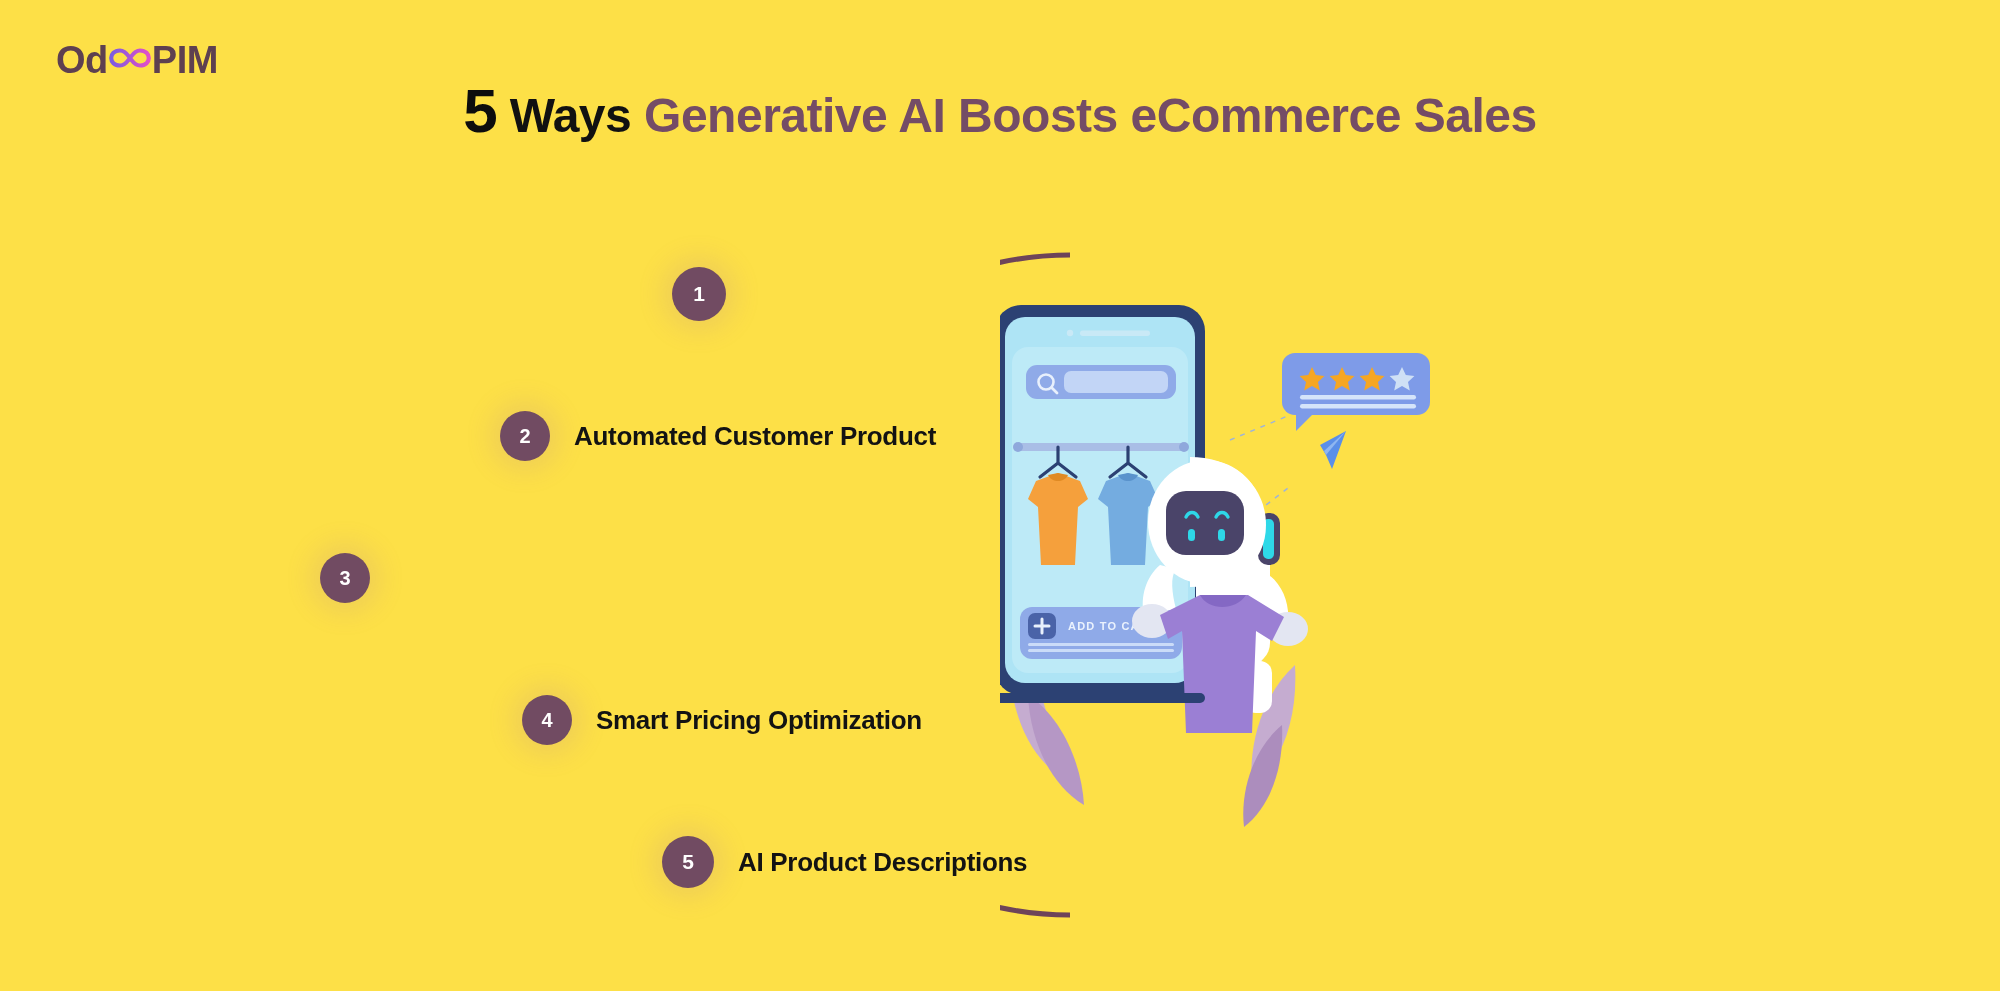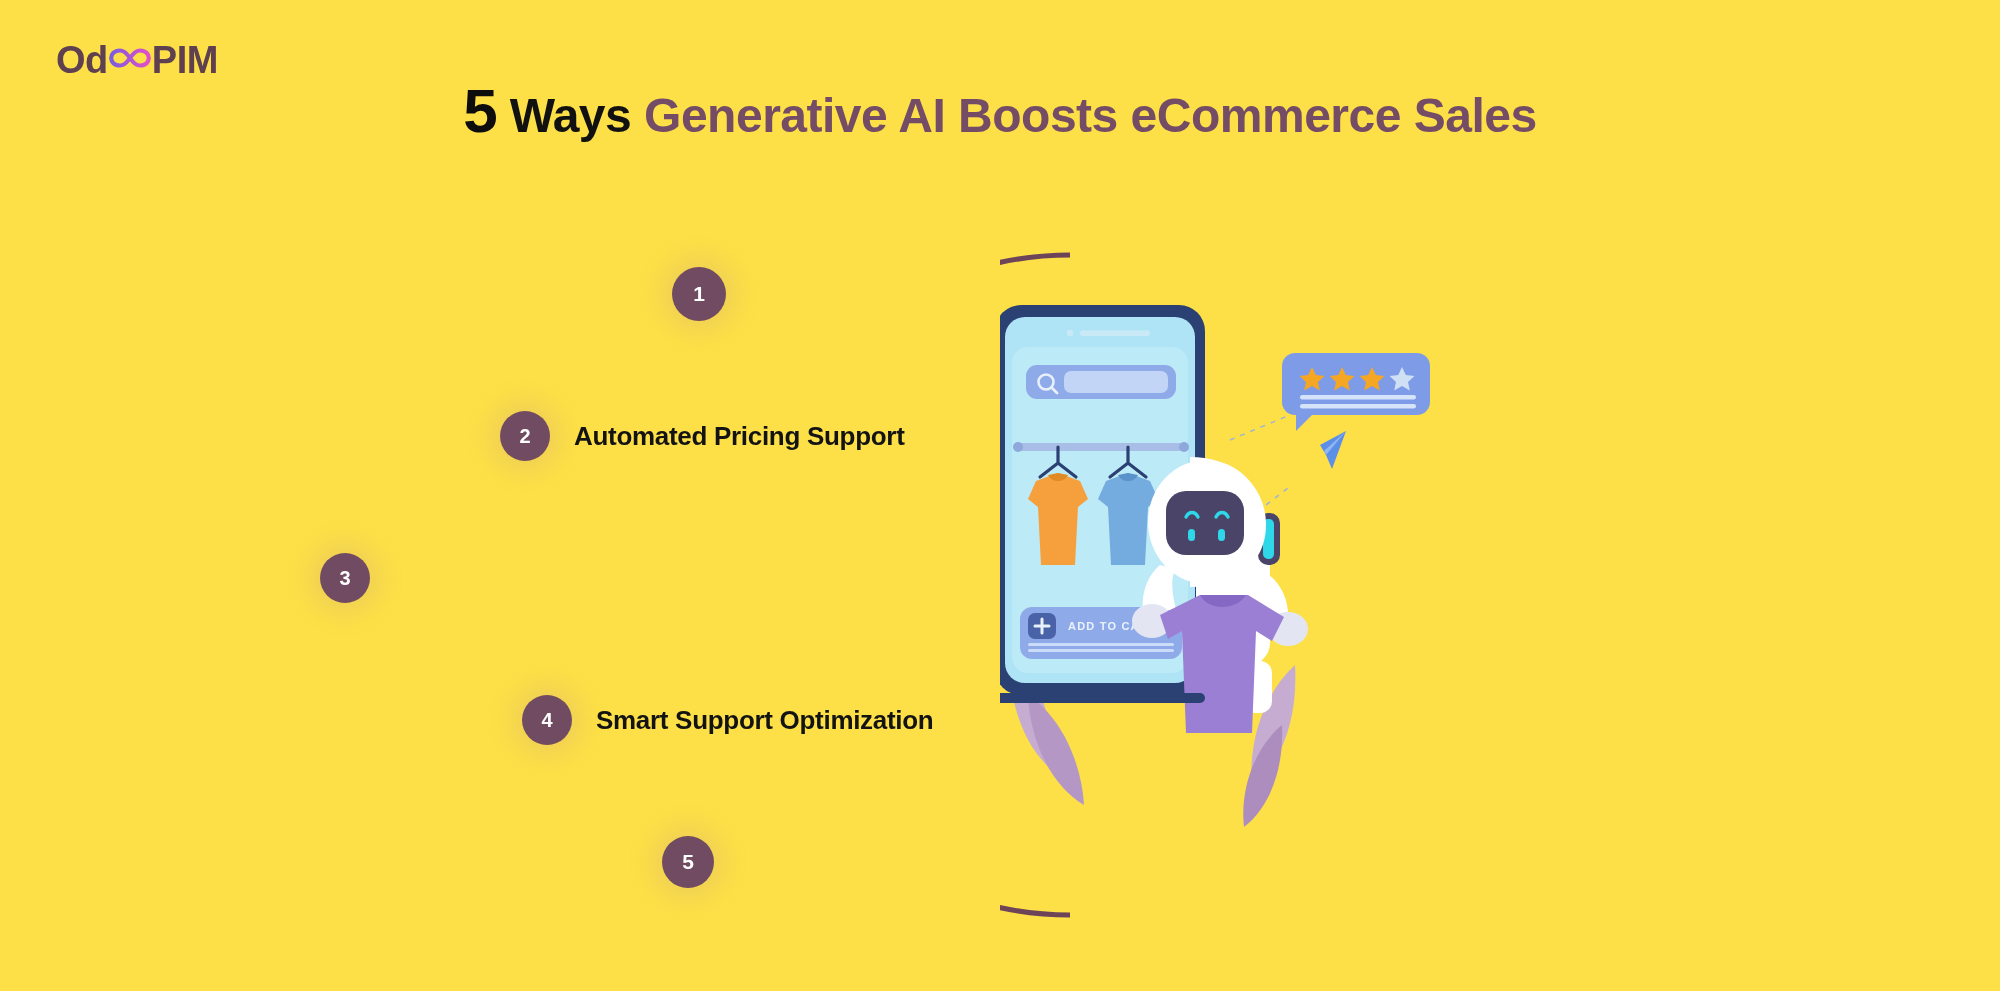--- a/index.html
+++ b/index.html
@@ -75,31 +75,32 @@
       <span class="t-num">5</span><span class="t-dark">&nbsp;</span><span class="t-dark">Ways</span><span class="t-accent">&nbsp;</span><span class="t-accent">Generative AI Boosts eCommerce Sales</span>
     </span>
   </div>
 
   <div class="list">
     <div class="item i1">
       <div class="badge">1</div>
     </div>
     <div class="item i2">
       <div class="badge">2</div>
-      <div class="item-label">Automated Pricing Support</div>
+      <div class="item-label">Automated Customer Product</div>
     </div>
     <div class="item i3">
       <div class="badge">3</div>
     </div>
     <div class="item i4">
       <div class="badge">4</div>
-      <div class="item-label">Smart Support Optimization</div>
+      <div class="item-label">Smart Pricing Optimization</div>
     </div>
     <div class="item i5">
       <div class="badge">5</div>
+      <div class="item-label">AI Product Descriptions</div>
     </div>
   </div>
 
   <div class="illus">
     <svg viewBox="0 0 700 720" xmlns="http://www.w3.org/2000/svg">
 
       <path d="M 70 30 A 330 330 0 1 0 70 690" fill="none" stroke="#6E4459" stroke-width="5"></path>
 
       <g opacity="0.85">
         <path d="M 10 420 C 40 450 55 500 52 545 C 22 520 6 470 10 420 Z" fill="#BCA4E8"></path>

